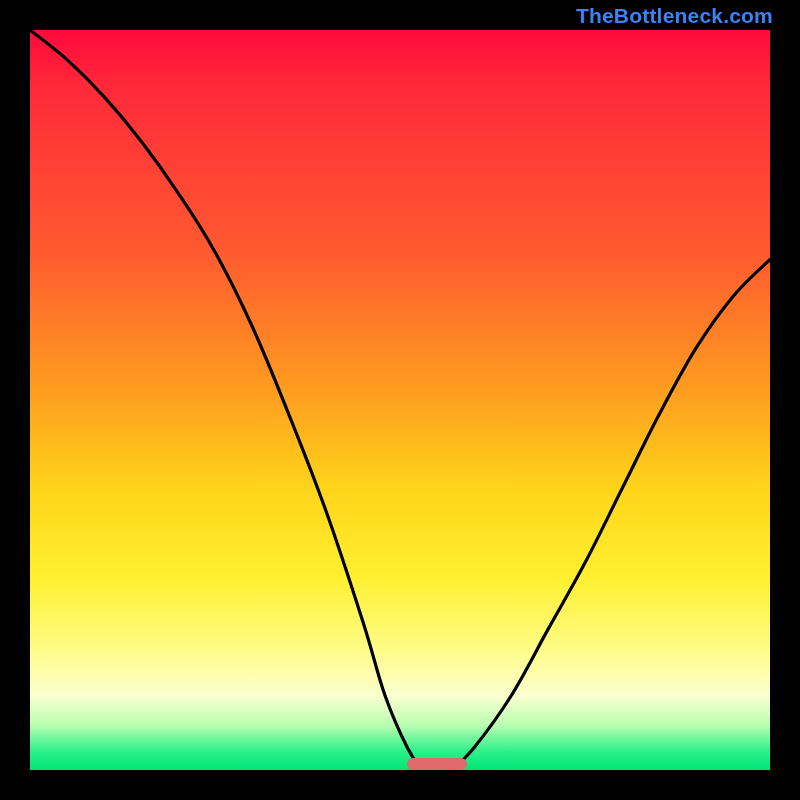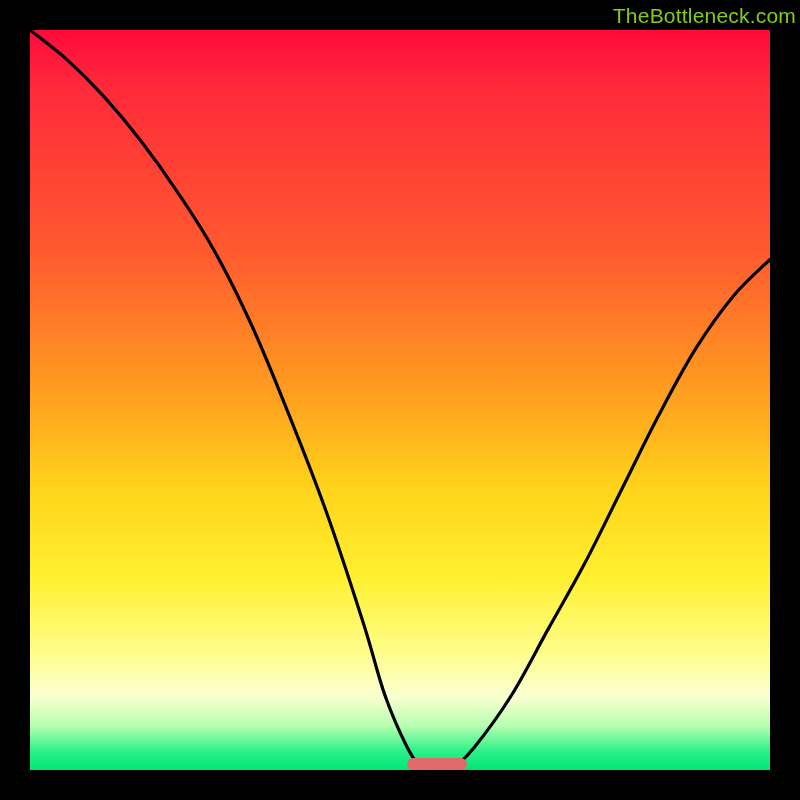--- a/index.html
+++ b/index.html
@@ -13,24 +13,24 @@
   }
   .frame {
     position: relative;
     width: 800px;
     height: 800px;
     background: #000;
   }
   .watermark {
     position: absolute;
     top: 4px;
-    right: 4px;
-    color: #84cc16;
+    right: 27px;
+    color: #3b82f6;
     font-size: 21px;
-    font-weight: 400;
+    font-weight: 700;
     letter-spacing: 0.2px;
     z-index: 10;
   }
   .plot-area {
     position: absolute;
     left: 30px;
     top: 30px;
     width: 740px;
     height: 740px;
     overflow: hidden;

